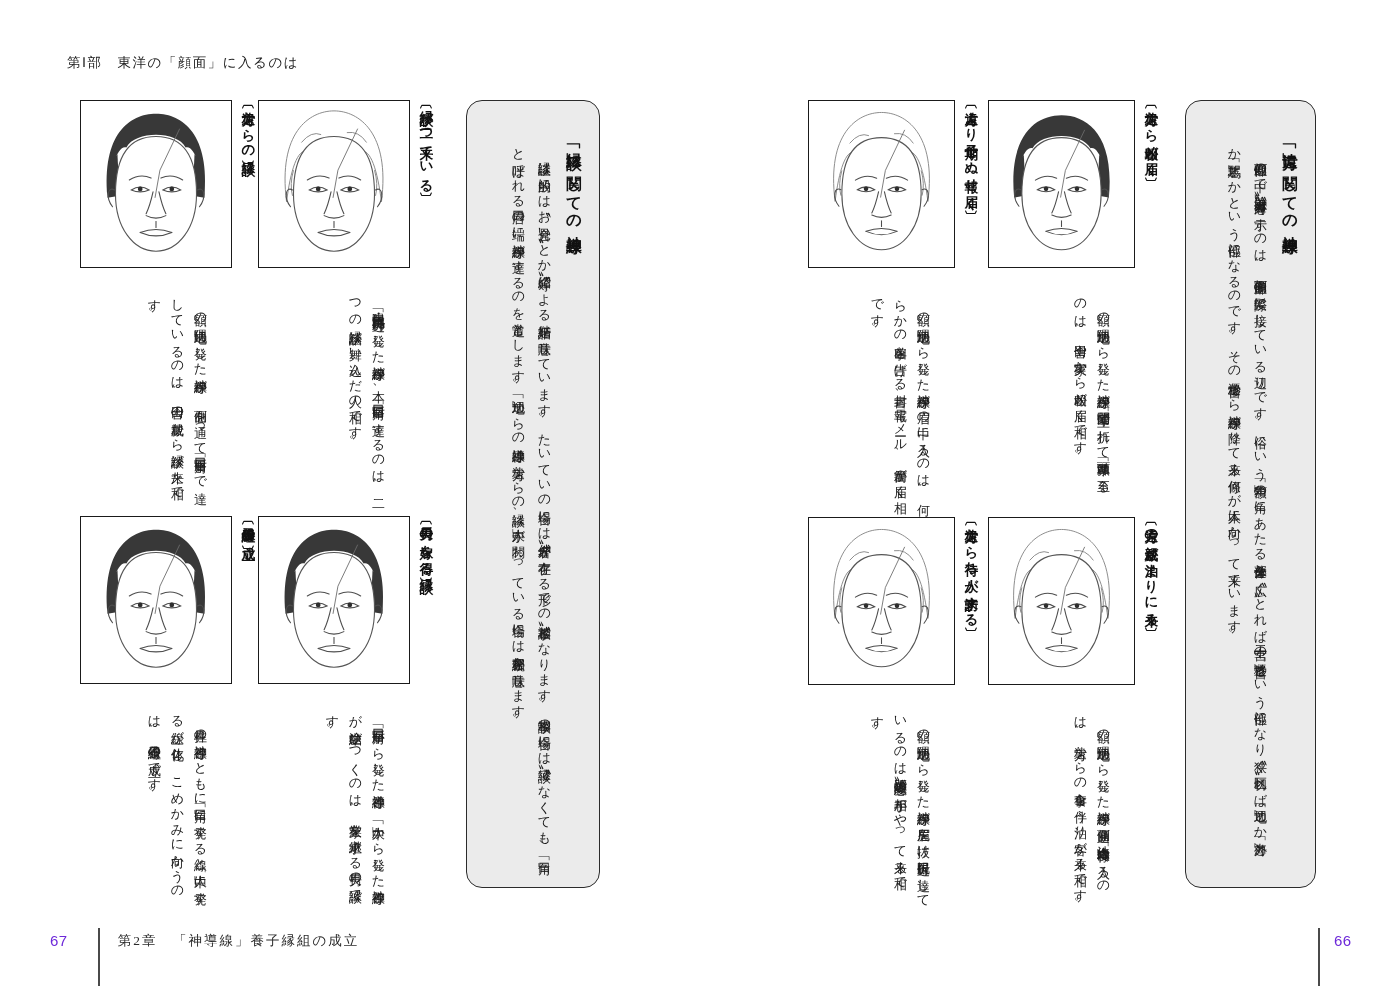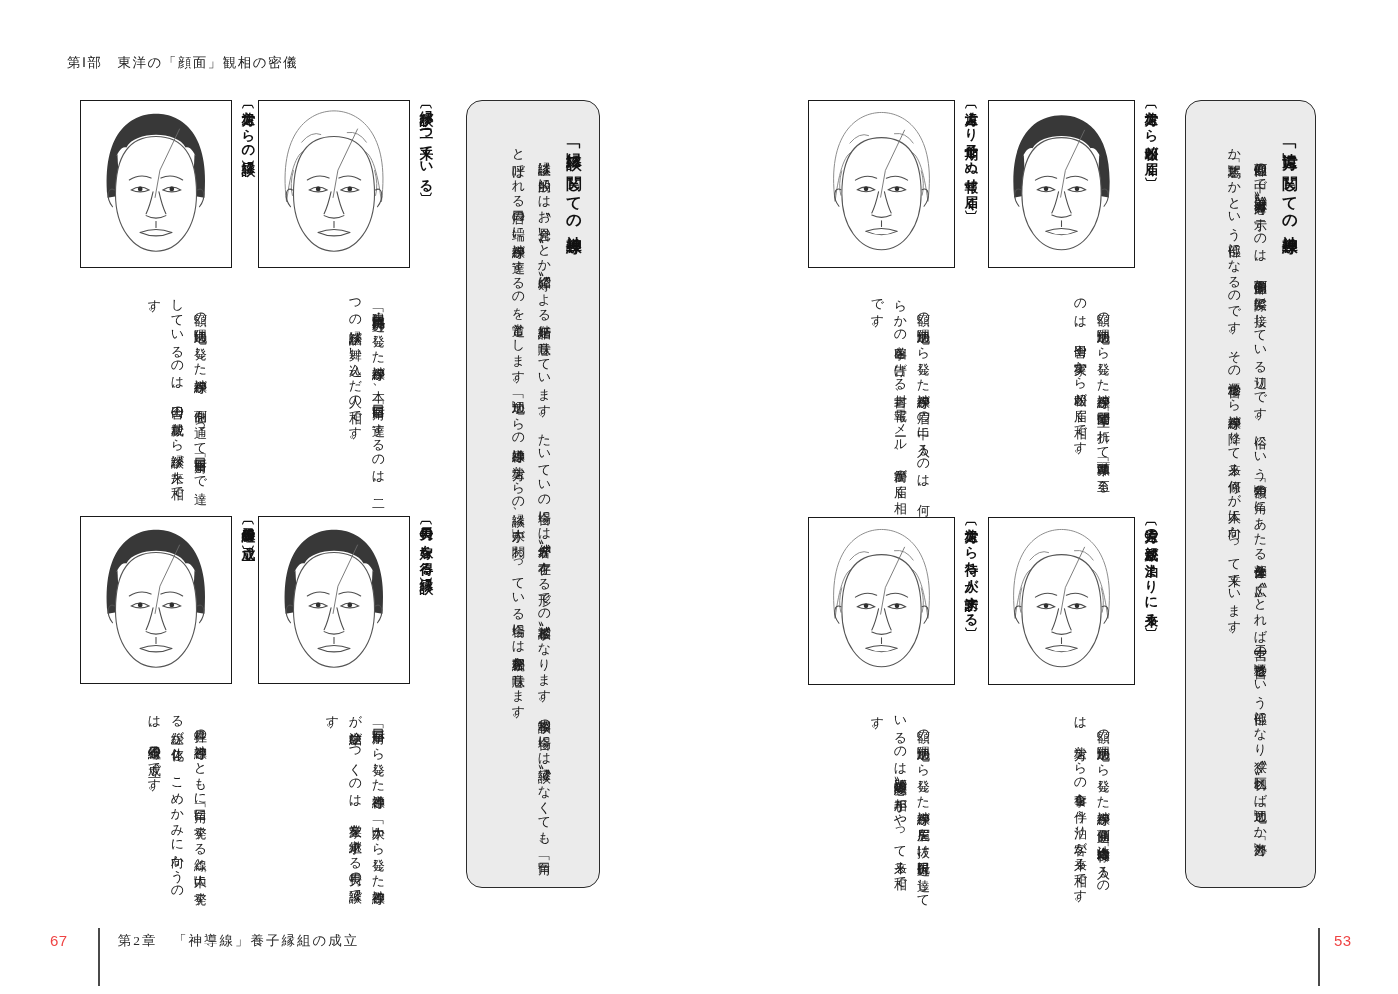--- a/index.html
+++ b/index.html
@@ -12,21 +12,21 @@
 
   
   .running-head {
     position: absolute; left: 67px; top: 54px;
     font-size: 13.5px; letter-spacing: 1.5px; color: #222;
   }
   .footer-left  { position: absolute; left: 50px; top: 932px; display: flex; align-items: flex-start; }
   .footer-left .pagenum,
   .footer-right .pagenum {
     font-family: "Liberation Sans", sans-serif;
-    font-size: 15px; color: #ef4444; letter-spacing: 0.5px;
+    font-size: 15px; color: #6d28d9; letter-spacing: 0.5px;
   }
   .footer-rule { width: 2px; height: 58px; background: #4a4a4a; }
   .footer-left .footer-rule { margin: -4px 0 0 30px; }
   .chapter-title { margin: 0 0 0 18px; font-size: 13.5px; letter-spacing: 2px; color: #2a2a2a; }
   .footer-right { position: absolute; left: 1318px; top: 928px; display: flex; }
   .footer-right .pagenum { margin: 4px 0 0 14px; }
 
   
   .intro-box {
     position: absolute; top: 100px; height: 788px;
@@ -89,21 +89,21 @@
   .face-stroke { fill: none; stroke: #4d4d4d; stroke-width: 1.1; stroke-linecap: round; }
   .face-fill   { fill: #ffffff; stroke: #555; stroke-width: 1.1; }
   .hair-male   { fill: #383838; stroke: none; }
   .hair-female { fill: none; stroke: #8a8a8a; stroke-width: 1; }
   .pupil { fill: #2e2e2e; stroke: none; }
   .guide-line { fill: none; stroke: #6b6b6b; stroke-width: 0.9; }
 </style>
 </head>
 <body>
 
-<div class="running-head">第Ⅰ部　東洋の「顔面」観相の密儀</div>
+<div class="running-head">第Ⅰ部　東洋の「顔面」に入るのは</div>
 
 <div class="intro-box intro-box-left">
   <div class="intro-title">「縁談」に関しての神導線</div>
   <div class="intro-body">縁談は一般的には〝お見合い〟とか〝紹介〟等による結婚話を意味しています。たいていの場合には〝仲介者〟が存在する形での〝相談事〟となります。相談事の場合には〝縁談〟でなくても、「口角」と呼ばれる口唇の端に神導線が達するのを常道とします。「辺地」からの神導線は遠方からの縁談、「人中」が関わっている場合には家督相続を意味します。</div>
 </div>
 
 <div class="fig" id="fig-l-topright">
   <div class="facebox face female">
       <svg viewBox="0 0 150 168" xmlns="http://www.w3.org/2000/svg">
   <path class="hair-female" d="M27,102 C18,32 50,10 75,10 C100,10 132,32 123,102 C119,70 112,48 102,51 C92,35 58,35 48,51 C38,48 31,70 27,102 Z"></path>
@@ -348,14 +348,14 @@
   <div class="fig-body">額の隅「辺地」から発した神導線が眉尻を抜け眼尻付近に達しているのは〝遠距離恋愛〟の相手がやって来る相です。</div>
 </div>
 
 <div class="footer-left">
   <span class="pagenum">67</span>
   <span class="footer-rule"></span>
   <span class="chapter-title">第2章　「神導線」養子縁組の成立</span>
 </div>
 <div class="footer-right">
   <span class="footer-rule"></span>
-  <span class="pagenum">53</span>
+  <span class="pagenum">66</span>
 </div>
 
 </body></html>

